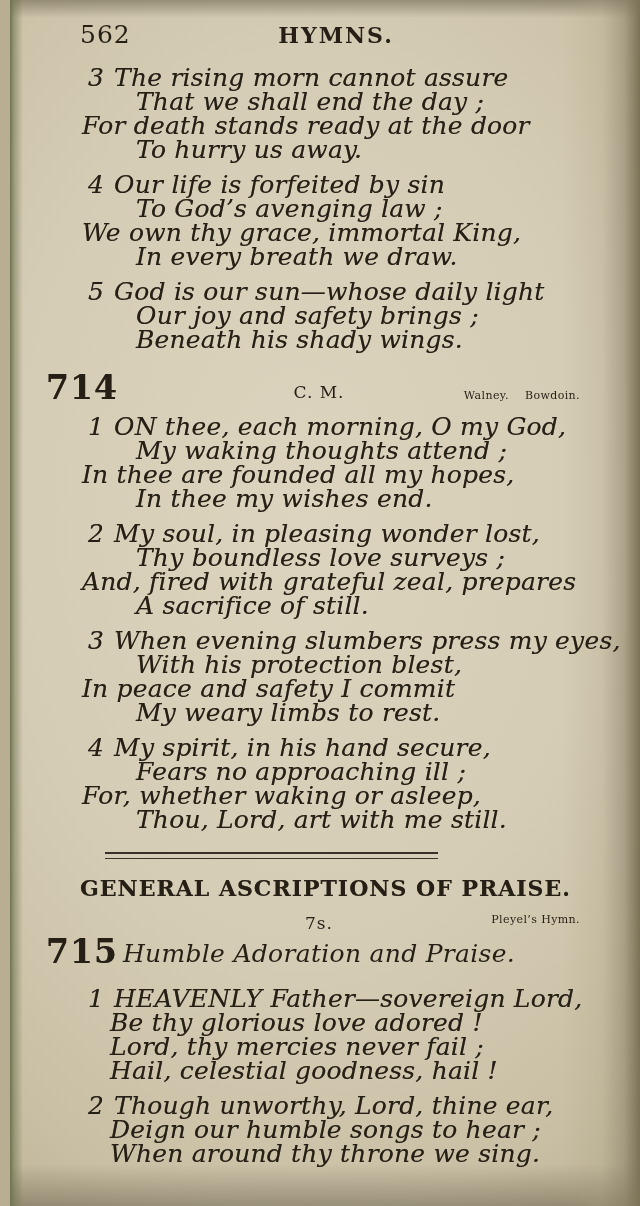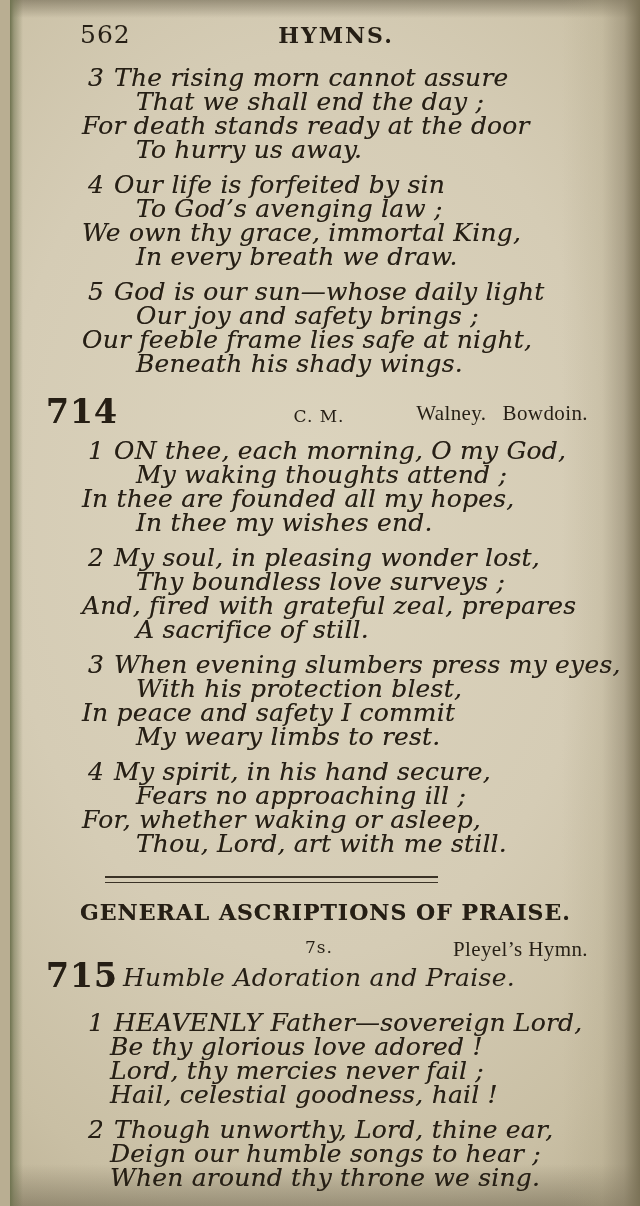--- a/index.html
+++ b/index.html
@@ -31,21 +31,21 @@
       text-shadow:0 0 .5px rgba(38,31,21,.55);white-space:nowrap;font-style:italic;}
   .vnum{display:inline-block;min-width:13px;margin-right:10px;text-align:right;}
   .l1{padding-left:8px;}
   .l2,.l4{padding-left:56px;}
   .l3{padding-left:2px;}
   .verse.m7 .l2,.verse.m7 .l3,.verse.m7 .l4{padding-left:30px;}
   .hymn-header{position:relative;height:44px;margin:4px 0 8px -34px;}
   .hymn-num{position:absolute;left:0;bottom:0;font-size:33px;font-weight:bold;letter-spacing:1px;
             text-shadow:0 0 .6px rgba(38,31,21,.6);}
   .hymn-meter{position:absolute;left:50%;bottom:5px;transform:translateX(-50%);font-size:17px;letter-spacing:1px;}
-  .hymn-tunes{position:absolute;right:4px;bottom:5px;font-size:21px;letter-spacing:.4px;font-family:Liberation Serif, serif;}
+  .hymn-tunes{position:absolute;right:12px;bottom:5px;font-size:11px;letter-spacing:.4px;}
   .hymn-tunes span + span{margin-left:16px;}
   .hymn-header.two-row{height:66px;margin-top:12px;}
   .hymn-header.two-row .hymn-num{bottom:8px;}
   .hymn-header.two-row .hymn-meter{bottom:auto;top:0;}
   .hymn-header.two-row .hymn-tunes{bottom:auto;top:0;}
   .hymn-subtitle{
     position:absolute;left:50%;top:26px;transform:translateX(-50%);
     font-style:italic;font-size:25px;white-space:nowrap;letter-spacing:.3px;
   }
   .double-rule{
@@ -78,21 +78,20 @@
       </div>
       <div class="verse">
         <p class="vl l1"><span class="vnum">4</span><span>Our life is forfeited by sin</span></p>
         <p class="vl l2">To God’s avenging law ;</p>
         <p class="vl l3">We own thy grace, immortal King,</p>
         <p class="vl l4">In every breath we draw.</p>
       </div>
       <div class="verse">
         <p class="vl l1"><span class="vnum">5</span><span>God is our sun—whose daily light</span></p>
         <p class="vl l2">Our joy and safety brings ;</p>
-        <p class="vl l3">Our feeble frame lies safe at night,</p>
         <p class="vl l4">Beneath his shady wings.</p>
       </div>
     </section>
 
     <section>
       <div class="hymn-header">
         <span class="hymn-num">714</span>
         <span class="hymn-meter">C. M.</span>
         <span class="hymn-tunes"><span>Walney.</span><span>Bowdoin.</span></span>
       </div>

